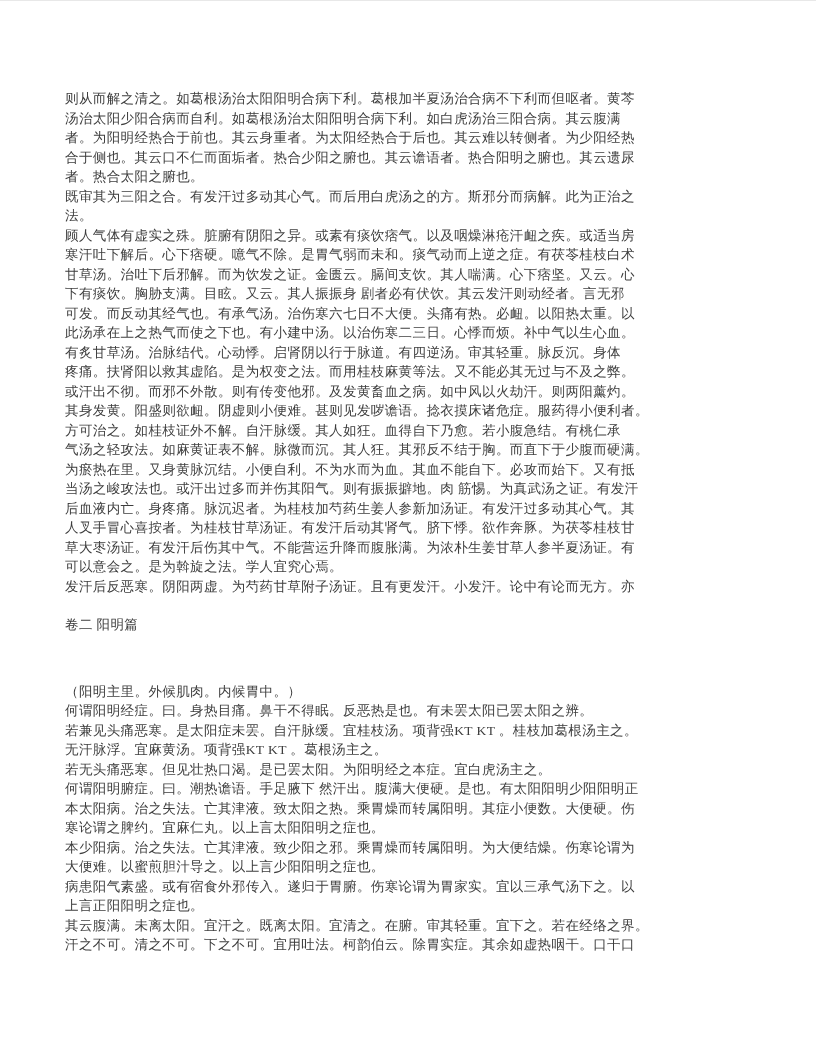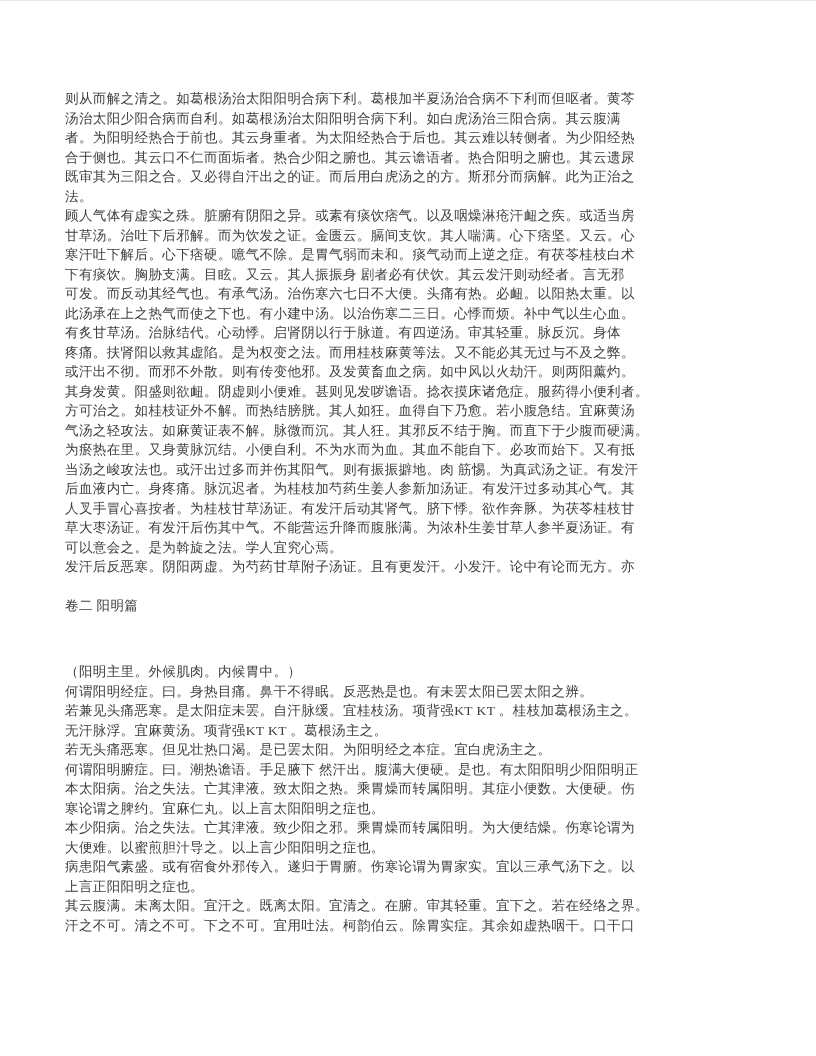--- a/index.html
+++ b/index.html
@@ -30,33 +30,34 @@
 </style>
 </head>
 <body>
 
 <div class="page">
   <div class="text-block">
       <div class="text-line">则从而解之清之。如葛根汤治太阳阳明合病下利。葛根加半夏汤治合病不下利而但呕者。黄芩</div>
       <div class="text-line">汤治太阳少阳合病而自利。如葛根汤治太阳阳明合病下利。如白虎汤治三阳合病。其云腹满</div>
       <div class="text-line">者。为阳明经热合于前也。其云身重者。为太阳经热合于后也。其云难以转侧者。为少阳经热</div>
       <div class="text-line">合于侧也。其云口不仁而面垢者。热合少阳之腑也。其云谵语者。热合阳明之腑也。其云遗尿</div>
-      <div class="text-line">既审其为三阳之合。又必得自汗出之的证。而后用白虎汤之的方。斯邪分而病解。此为正治之</div>
+      <div class="text-line">者。热合太阳之腑也。</div>
+      <div class="text-line">既审其为三阳之合。有发汗过多动其心气。而后用白虎汤之的方。斯邪分而病解。此为正治之</div>
       <div class="text-line">法。</div>
       <div class="text-line">顾人气体有虚实之殊。脏腑有阴阳之异。或素有痰饮痞气。以及咽燥淋疮汗衄之疾。或适当房</div>
+      <div class="text-line">寒汗吐下解后。心下痞硬。噫气不除。是胃气弱而未和。痰气动而上逆之症。有茯苓桂枝白术</div>
       <div class="text-line">甘草汤。治吐下后邪解。而为饮发之证。金匮云。膈间支饮。其人喘满。心下痞坚。又云。心</div>
-      <div class="text-line">寒汗吐下解后。心下痞硬。噫气不除。是胃气弱而未和。痰气动而上逆之症。有茯苓桂枝白术</div>
       <div class="text-line">下有痰饮。胸胁支满。目眩。又云。其人振振身 剧者必有伏饮。其云发汗则动经者。言无邪</div>
       <div class="text-line">可发。而反动其经气也。有承气汤。治伤寒六七日不大便。头痛有热。必衄。以阳热太重。以</div>
       <div class="text-line">此汤承在上之热气而使之下也。有小建中汤。以治伤寒二三日。心悸而烦。补中气以生心血。</div>
       <div class="text-line">有炙甘草汤。治脉结代。心动悸。启肾阴以行于脉道。有四逆汤。审其轻重。脉反沉。身体</div>
       <div class="text-line">疼痛。扶肾阳以救其虚陷。是为权变之法。而用桂枝麻黄等法。又不能必其无过与不及之弊。</div>
       <div class="text-line">或汗出不彻。而邪不外散。则有传变他邪。及发黄畜血之病。如中风以火劫汗。则两阳薰灼。</div>
       <div class="text-line">其身发黄。阳盛则欲衄。阴虚则小便难。甚则见发哕谵语。捻衣摸床诸危症。服药得小便利者。</div>
-      <div class="text-line">方可治之。如桂枝证外不解。而热结膀胱。其人如狂。血得自下乃愈。若小腹急结。宜麻黄汤</div>
+      <div class="text-line">方可治之。如桂枝证外不解。自汗脉缓。其人如狂。血得自下乃愈。若小腹急结。有桃仁承</div>
       <div class="text-line">气汤之轻攻法。如麻黄证表不解。脉微而沉。其人狂。其邪反不结于胸。而直下于少腹而硬满。</div>
       <div class="text-line">为瘀热在里。又身黄脉沉结。小便自利。不为水而为血。其血不能自下。必攻而始下。又有抵</div>
       <div class="text-line">当汤之峻攻法也。或汗出过多而并伤其阳气。则有振振擗地。肉 筋惕。为真武汤之证。有发汗</div>
       <div class="text-line">后血液内亡。身疼痛。脉沉迟者。为桂枝加芍药生姜人参新加汤证。有发汗过多动其心气。其</div>
       <div class="text-line">人叉手冒心喜按者。为桂枝甘草汤证。有发汗后动其肾气。脐下悸。欲作奔豚。为茯苓桂枝甘</div>
       <div class="text-line">草大枣汤证。有发汗后伤其中气。不能营运升降而腹胀满。为浓朴生姜甘草人参半夏汤证。有</div>
       <div class="text-line">可以意会之。是为斡旋之法。学人宜究心焉。</div>
       <div class="text-line">发汗后反恶寒。阴阳两虚。为芍药甘草附子汤证。且有更发汗。小发汗。论中有论而无方。亦</div>
     </div>
   <div class="gap-1"></div>

